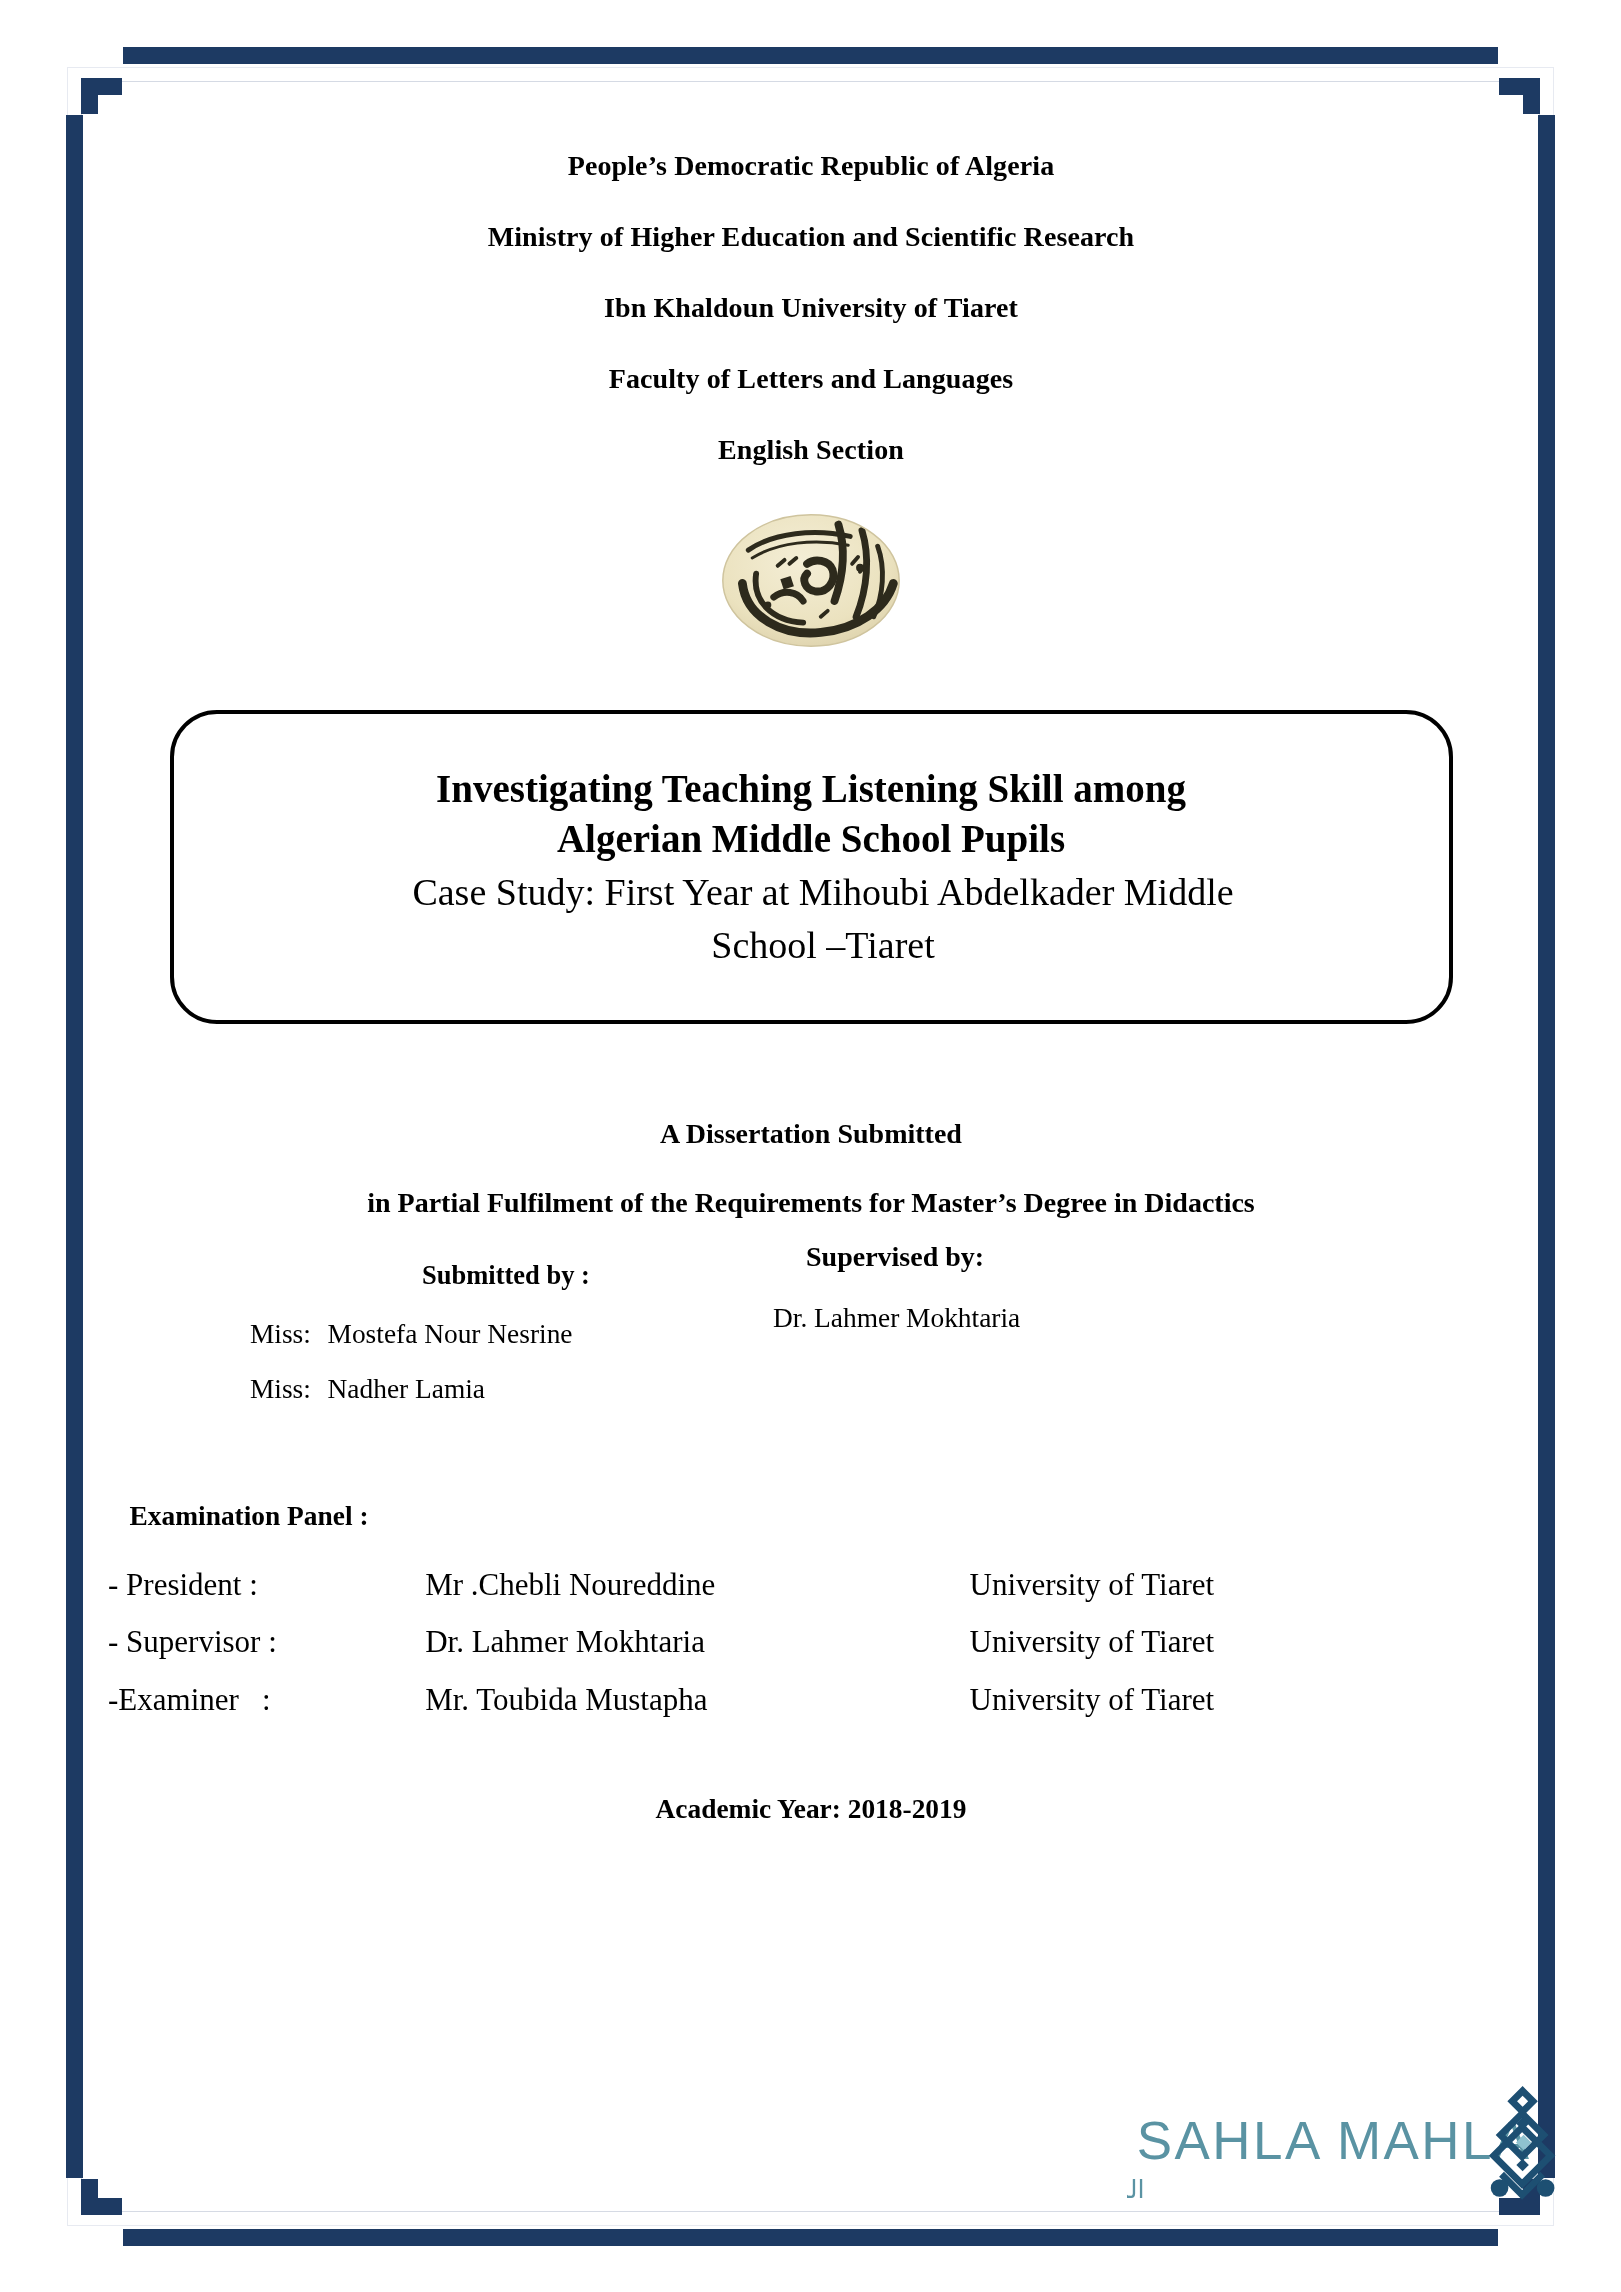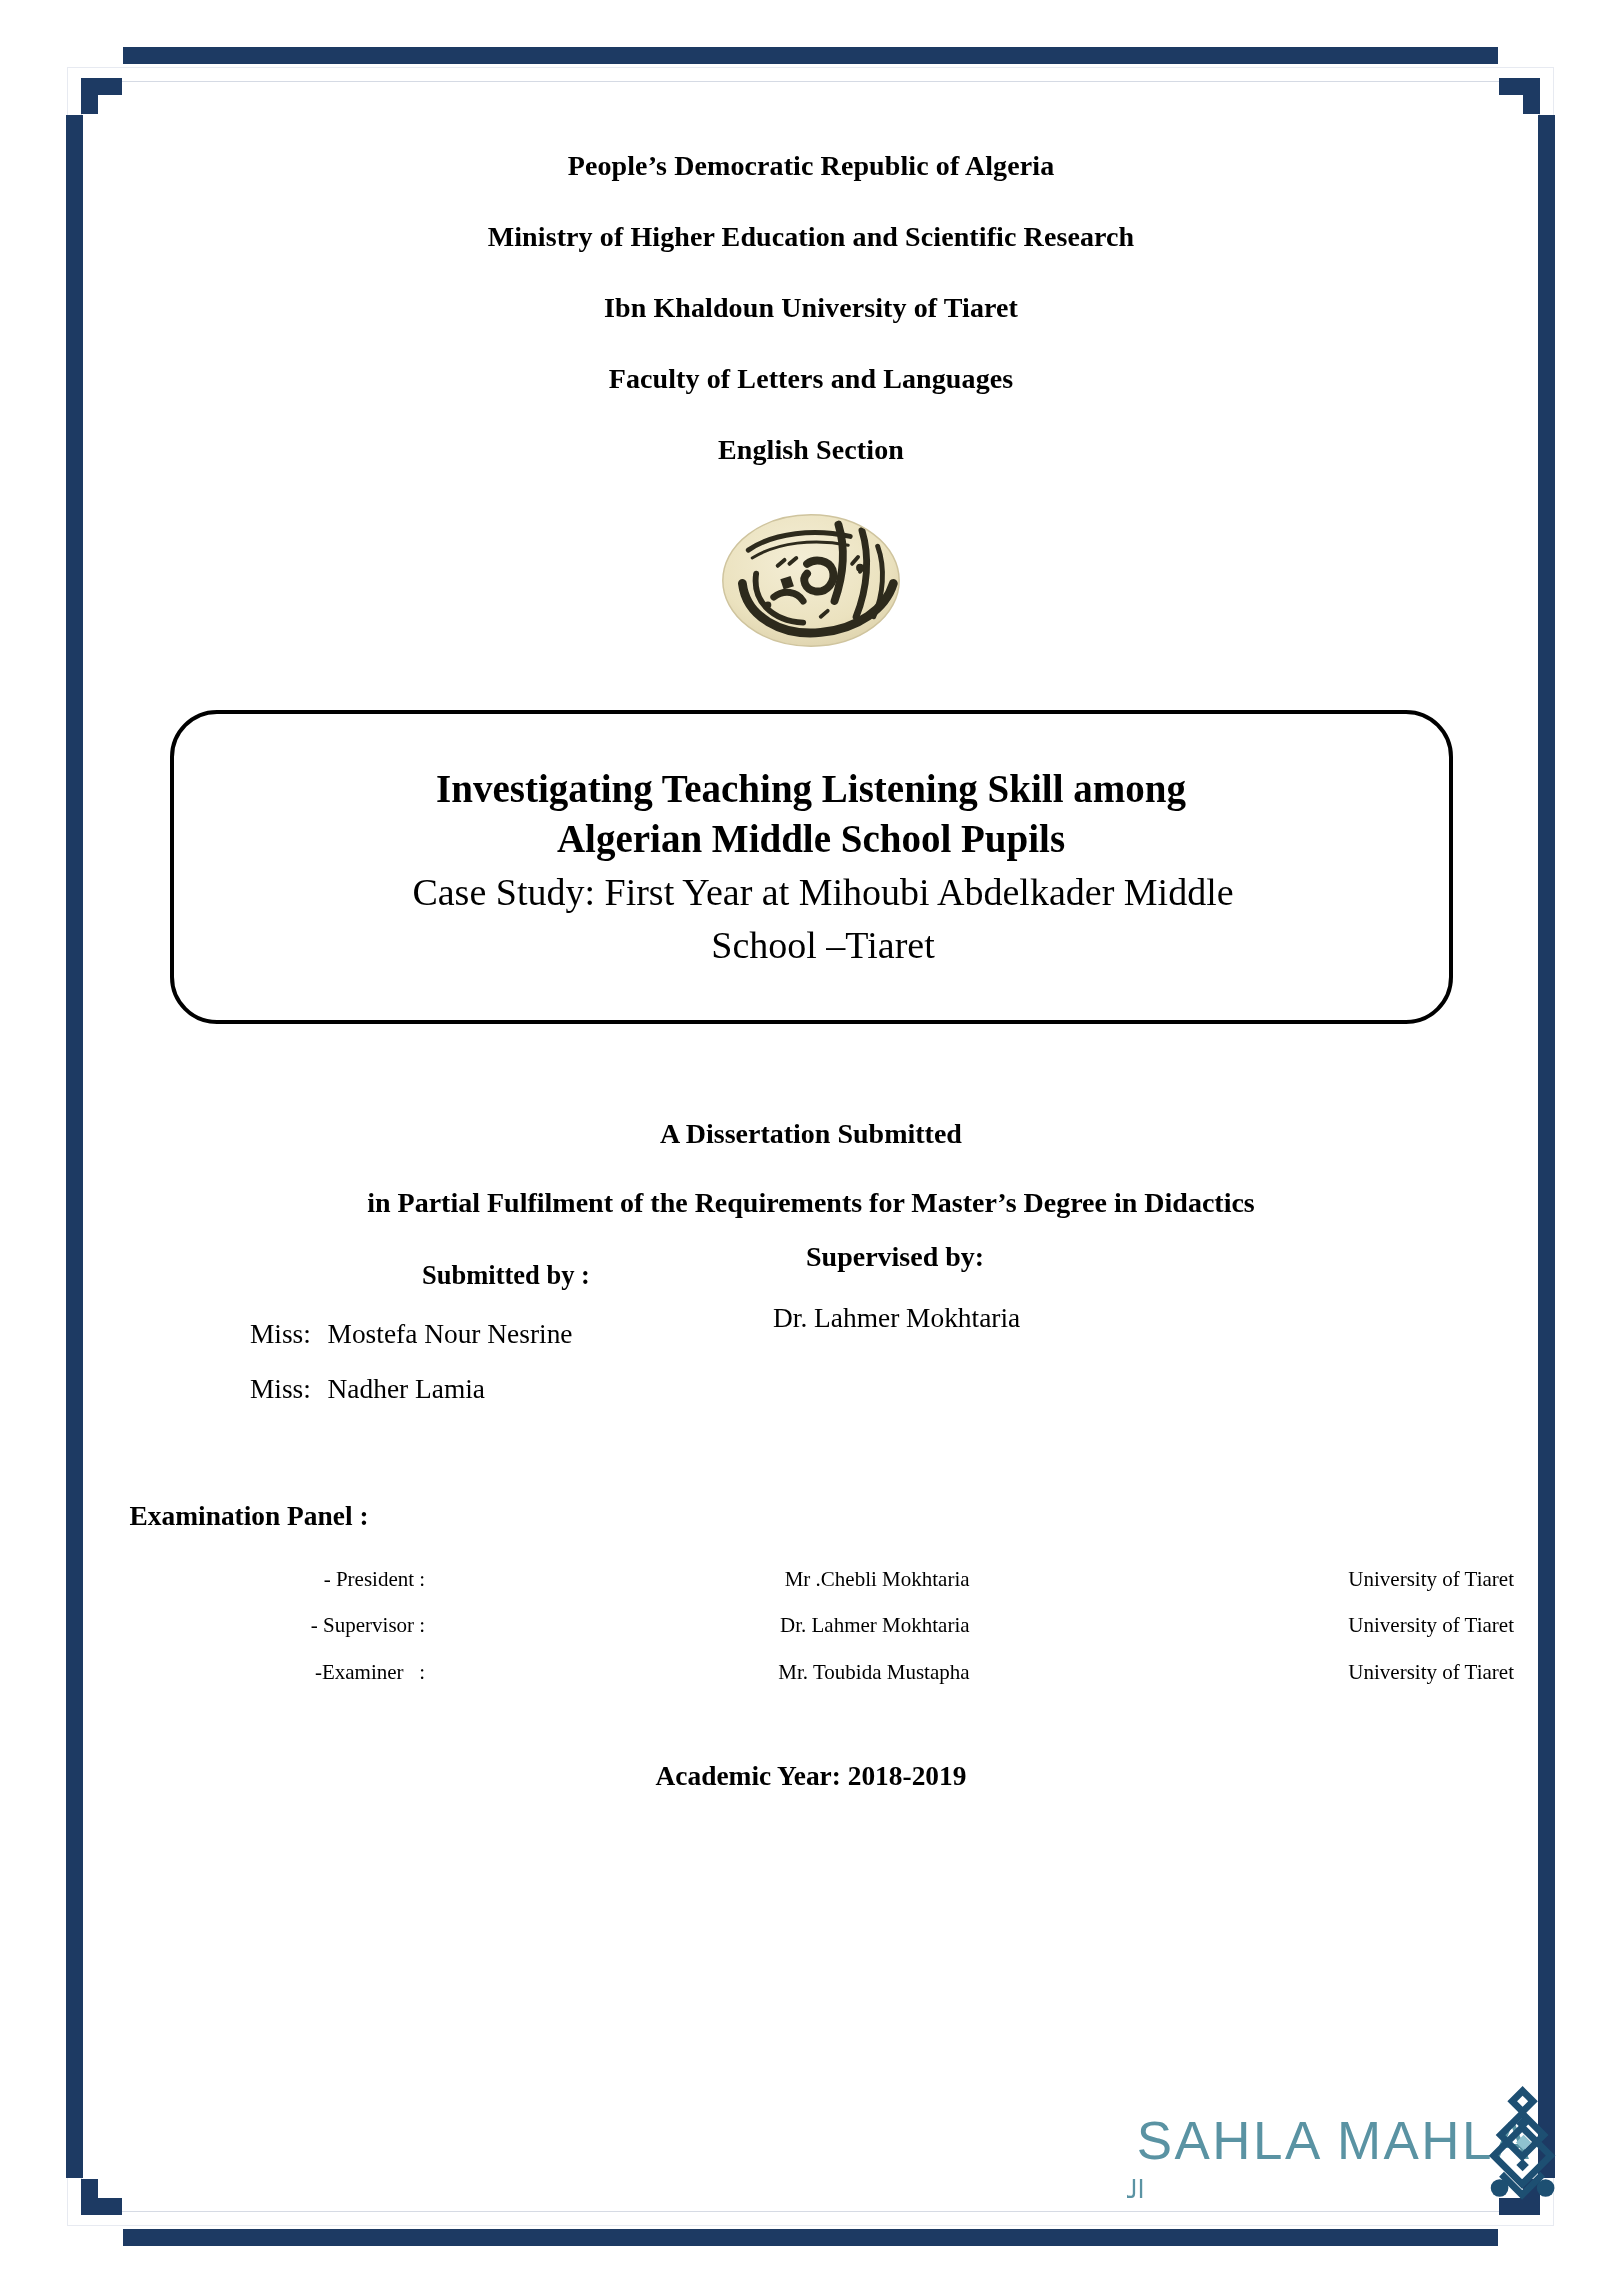--- a/index.html
+++ b/index.html
@@ -162,25 +162,24 @@
     font-weight: bold;
     font-size: 27.4px;
     margin-left: 21.6px;
     margin-bottom: 35px;
   }
   .panel-table {
     width: 100%;
     border-collapse: collapse;
   }
   .panel-table td {
-    font-size: 21px;
+    font-size: 31px;
     padding: 0 0 21.6px 0;
     vertical-align: top;
     white-space: pre;
-    text-align: right;
   }
   .col-role { width: 240px; padding-left: 21.6px; }
   .col-name { width: 412px; }
   .col-univ { width: 412px; }
 
   
   .academic-year {
     text-align: center;
     font-weight: bold;
     font-size: 27.4px;
@@ -297,21 +296,21 @@
 
     <div class="supervisor-name">Dr. Lahmer Mokhtaria</div>
   </div>
 
   <div class="panel">
     <div class="panel-title">Examination Panel :</div>
     <table class="panel-table">
       <tbody>
         <tr>
           <td class="col-role">- President :</td>
-          <td class="col-name">Mr .Chebli Mokhtaria</td>
+          <td class="col-name">Mr .Chebli Noureddine</td>
           <td class="col-univ">University of Tiaret</td>
         </tr>
         <tr>
           <td class="col-role">- Supervisor :</td>
           <td class="col-name">Dr. Lahmer Mokhtaria</td>
           <td class="col-univ">University of Tiaret</td>
         </tr>
         <tr>
           <td class="col-role">-Examiner   :</td>
           <td class="col-name">Mr. Toubida Mustapha</td>

